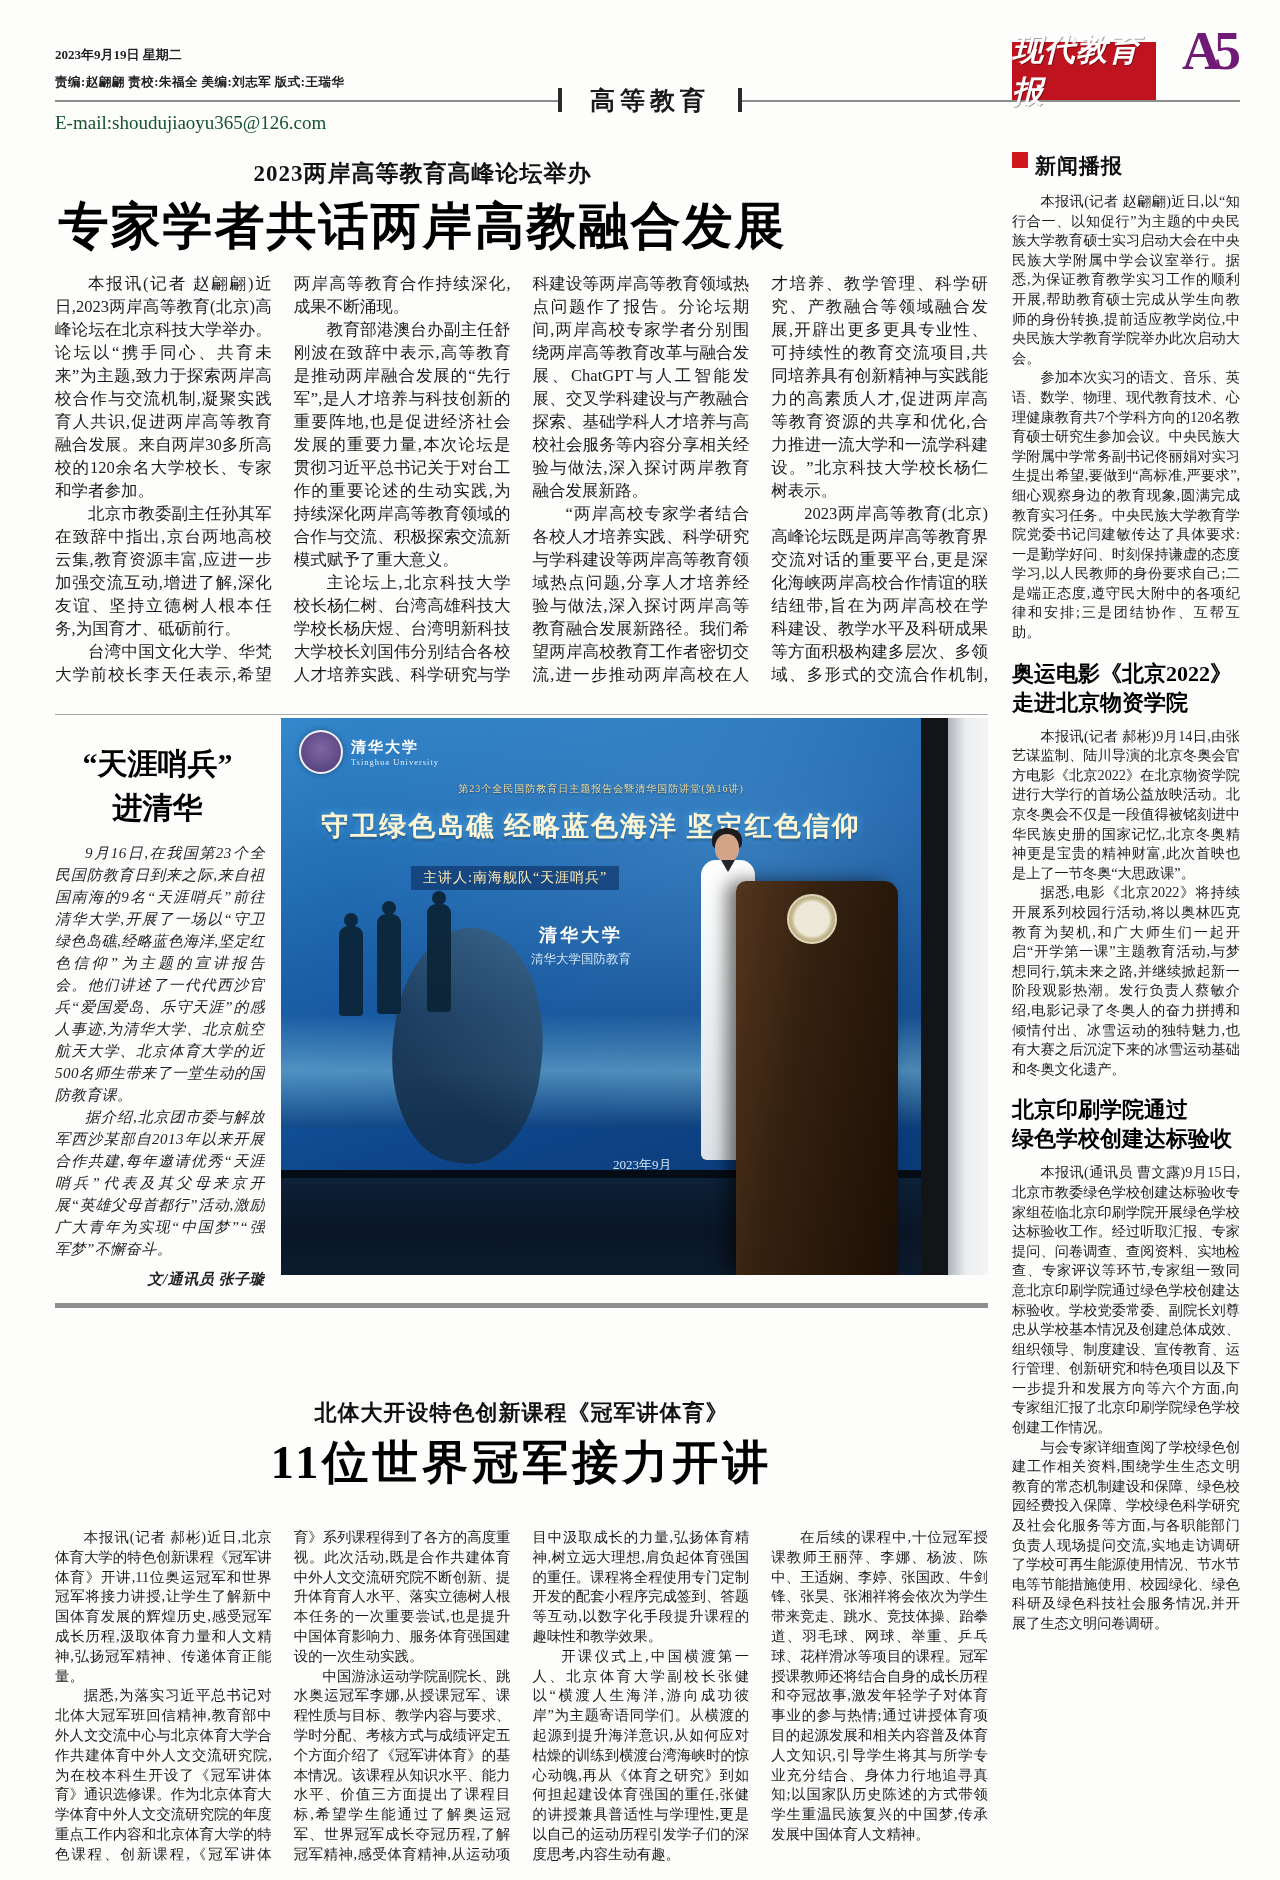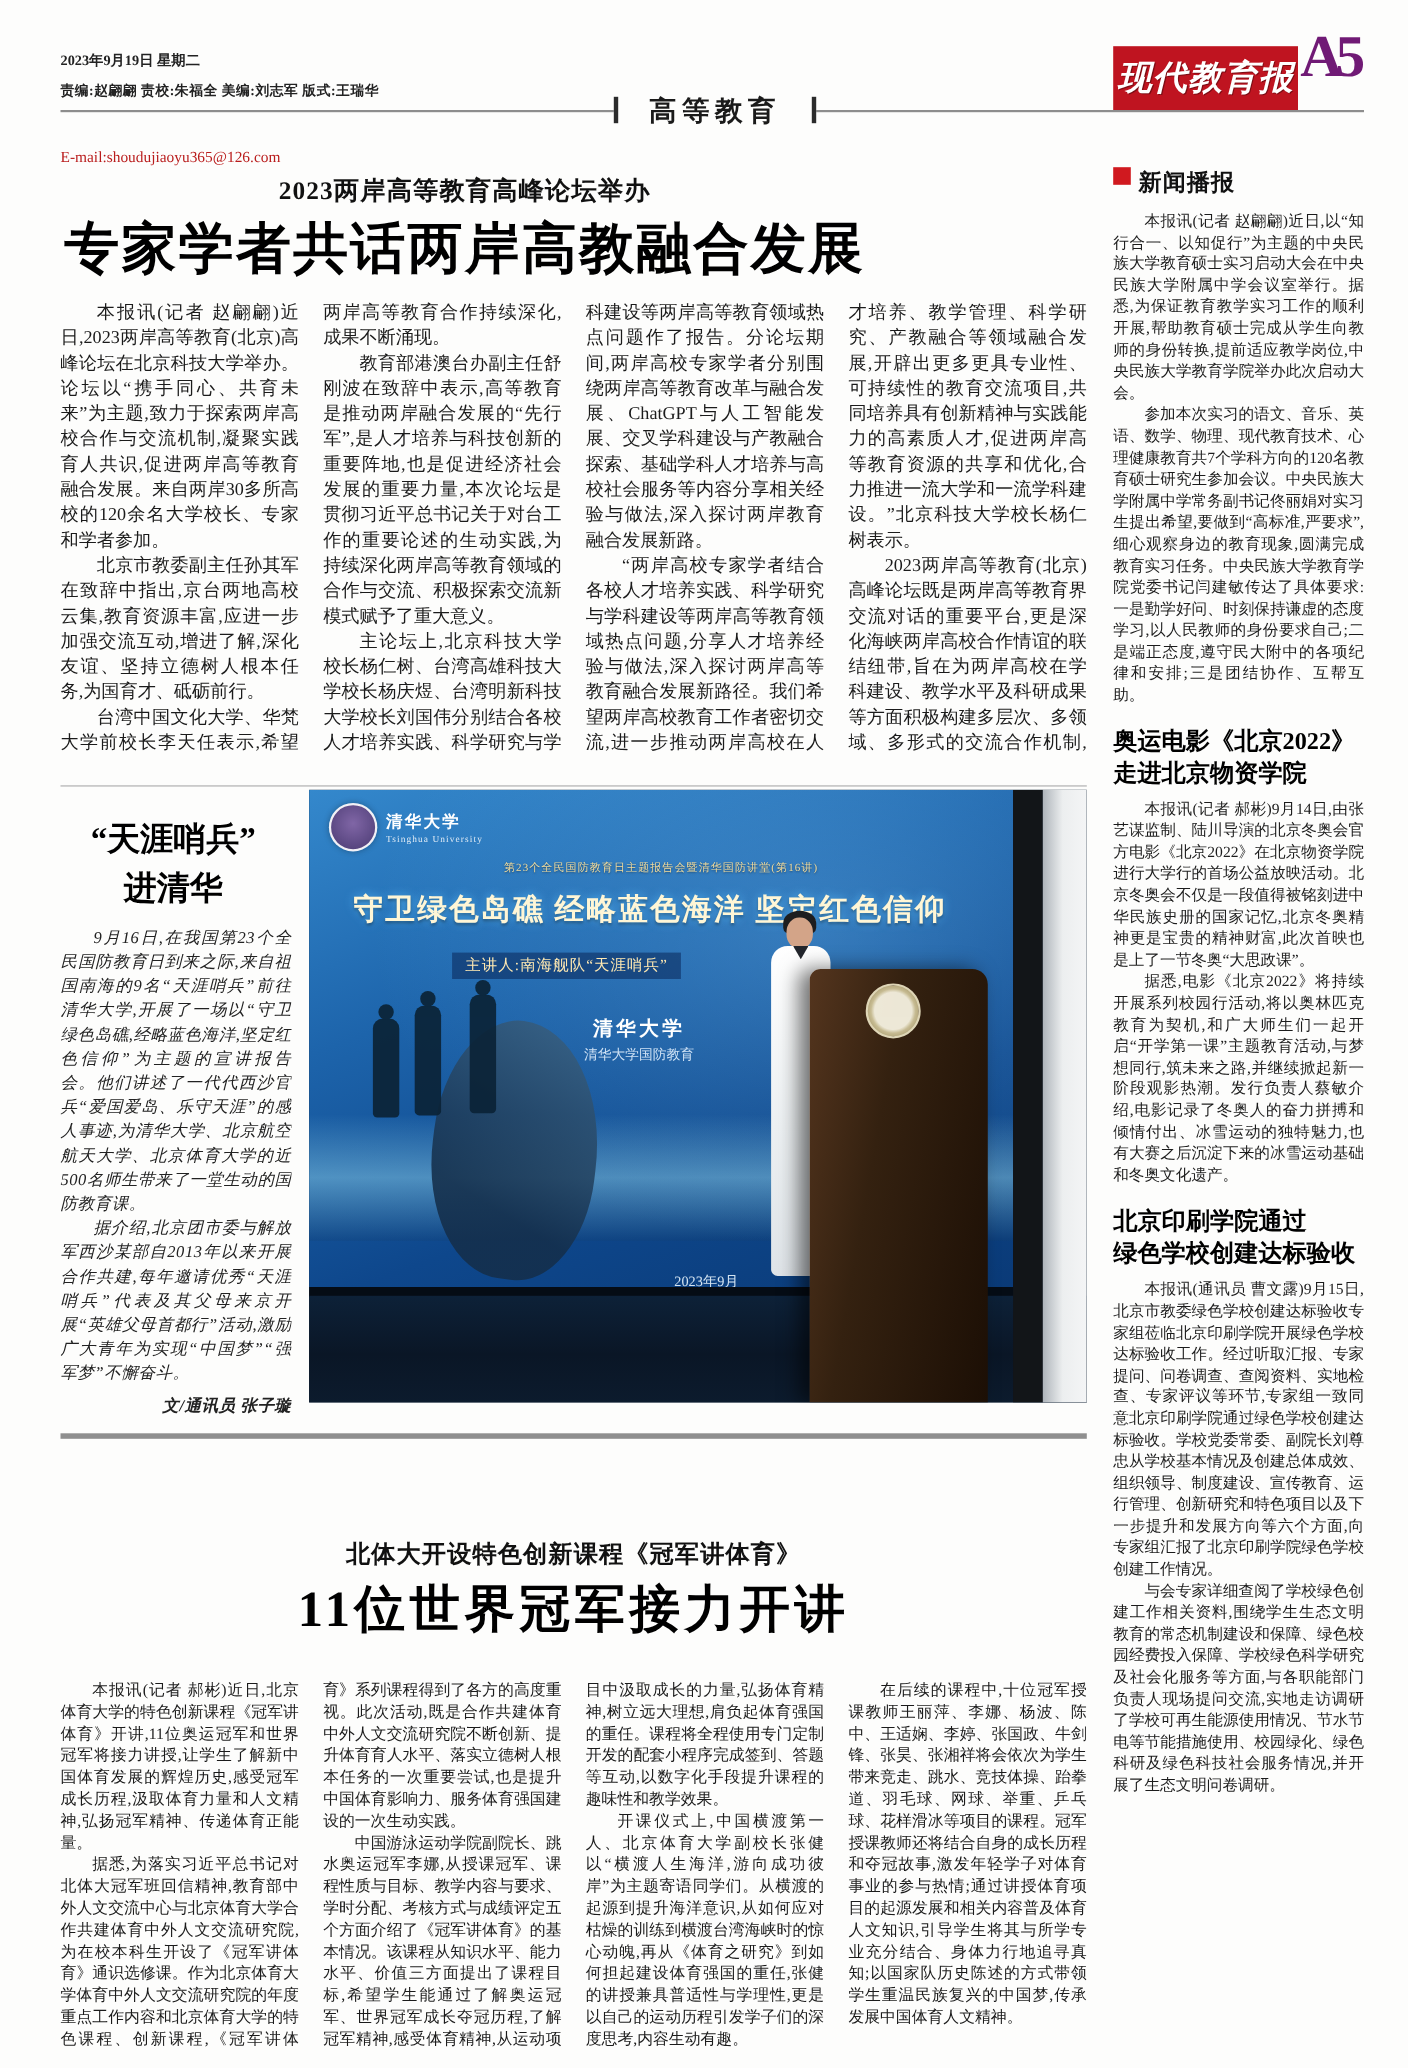--- a/index.html
+++ b/index.html
@@ -3,27 +3,27 @@
 <meta charset="utf-8">
 <style>
   html,body{margin:0;padding:0;background:#ffffff;}
   body{width:1280px;height:1880px;overflow:hidden;
        font-family:"Liberation Serif","DejaVu Serif",serif;color:#1c1c1c;}
   .page{position:relative;width:1280px;height:1880px;background:#fdfdfc;}
 
   
   .m-date{position:absolute;left:55px;top:46px;font-size:13px;font-weight:bold;color:#222;}
   .m-staff{position:absolute;left:55px;top:74px;font-size:12.5px;font-weight:bold;color:#222;letter-spacing:.5px;}
-  .m-email{position:absolute;left:55px;top:112px;font-size:14px;color:#b91c1c;margin-top:24px;}
+  .m-email{position:absolute;left:55px;top:112px;font-size:19px;color:#14532d;}
   .h-rule{position:absolute;left:55px;top:100px;width:1185px;height:2px;background:#8d8d8d;}
   .section-label{position:absolute;left:558px;top:82px;width:184px;height:36px;background:#fdfdfc;
       display:flex;align-items:center;justify-content:center;gap:28px;z-index:3;}
   .section-label .vbar{width:4px;height:24px;background:#2b2b2b;}
   .section-label .txt{font-size:25px;font-weight:bold;letter-spacing:5px;color:#1a1a1a;}
-  .paper-box{position:absolute;left:1012px;top:42px;width:168px;height:58px;background:#bf1420;
+  .paper-box{position:absolute;left:1012px;top:42px;width:144px;height:58px;background:#bf1420;
       display:flex;align-items:center;justify-content:center;z-index:2;}
   .paper-box .txt{color:#fff;font-size:31px;font-weight:bold;font-style:italic;letter-spacing:1px;
       text-shadow:1px 1px 0 rgba(0,0,0,.35);}
   .page-num{position:absolute;left:1182px;top:24px;font-size:54px;font-weight:bold;color:#701a75;
       letter-spacing:-7px;line-height:1;}
 
   
   .lead-head{position:absolute;left:55px;top:158px;width:735px;text-align:center;}
   .lead-kicker{font-size:23px;font-weight:bold;color:#111;letter-spacing:1px;}
   .lead-headline{margin-top:10px;font-size:50px;font-weight:bold;color:#000;letter-spacing:2px;line-height:1.1;}

